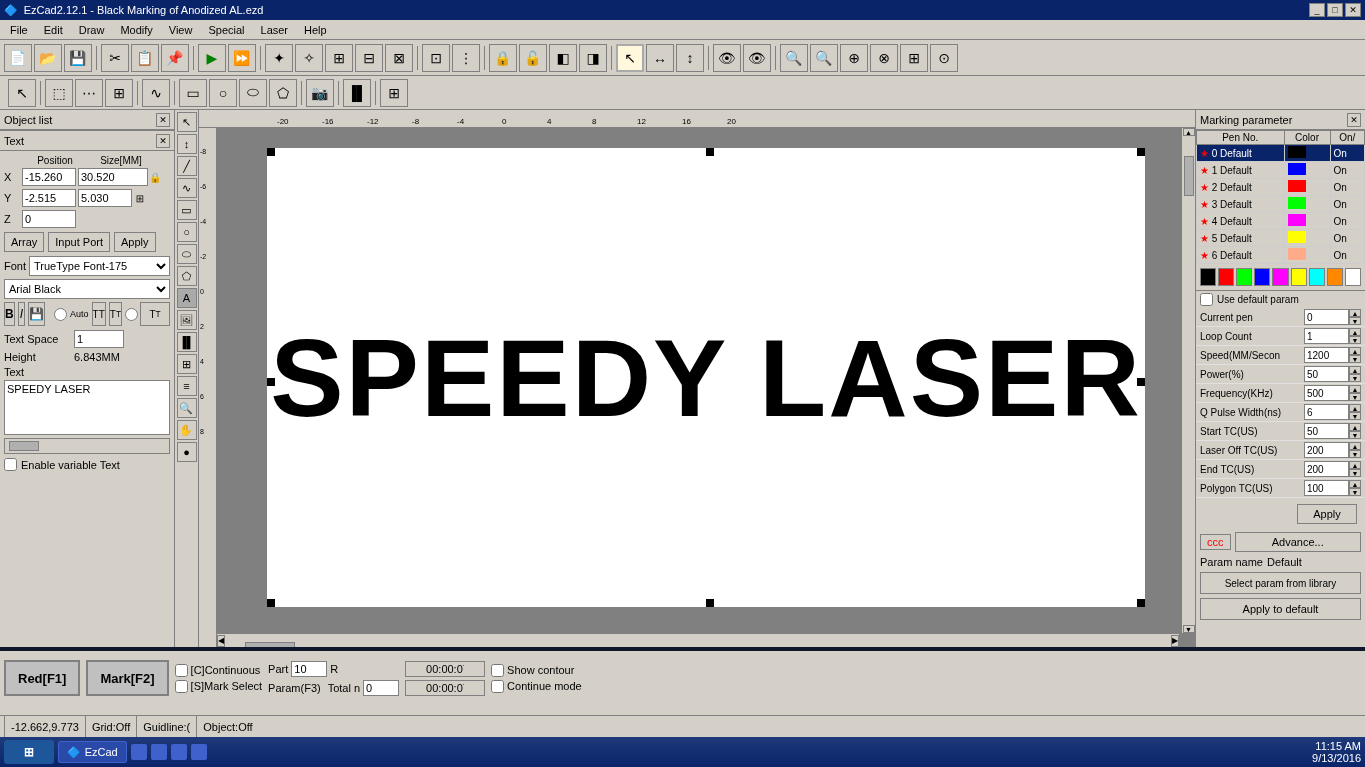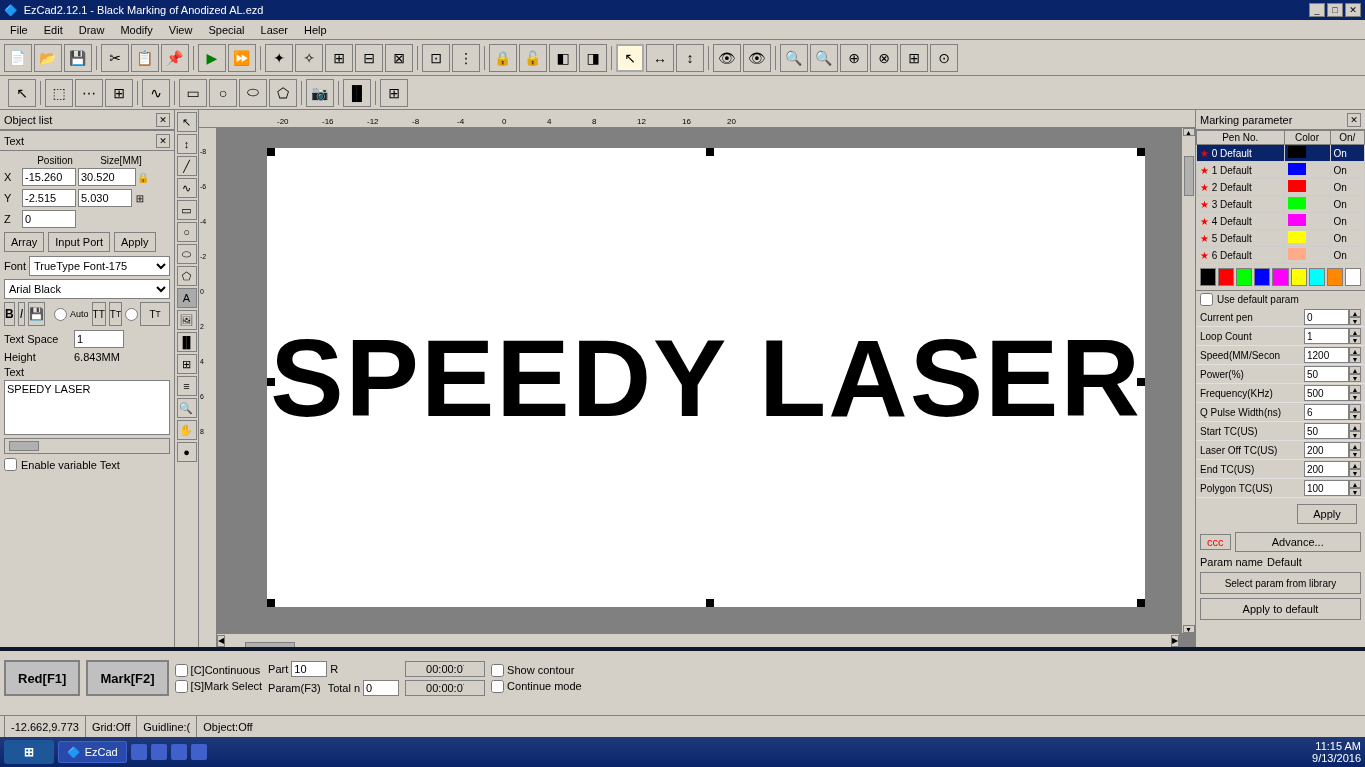--- a/index.html
+++ b/index.html
@@ -435,21 +435,21 @@
         <div style="display:flex; margin-bottom:2px; font-size:10px;">
           <div style="width:18px;"></div>
           <div style="flex:1; text-align:center;">Position</div>
           <div style="flex:1; text-align:center;">Size[MM]</div>
           <div style="width:16px;"></div>
         </div>
 
         <div class="form-row">
           <span class="form-label">X</span>
           <input class="form-input" style="width: 54px;" value="-15.260">
-          <input class="form-input" style="width: 58px; margin-left: 2px;" value="30.520">
+          <input class="form-input" style="width: 70px; margin-left: 2px;" value="30.520">
           <div class="lock-icon">🔒</div>
         </div>
 
         <div class="form-row">
           <span class="form-label">Y</span>
           <input class="form-input" style="width: 54px;" value="-2.515">
           <input class="form-input" style="width: 54px; margin-left: 2px;" value="5.030">
           <div class="lock-icon">⊞</div>
         </div>
 

